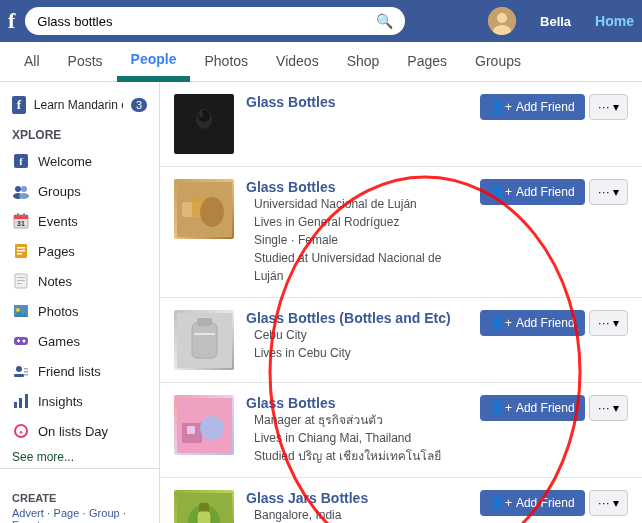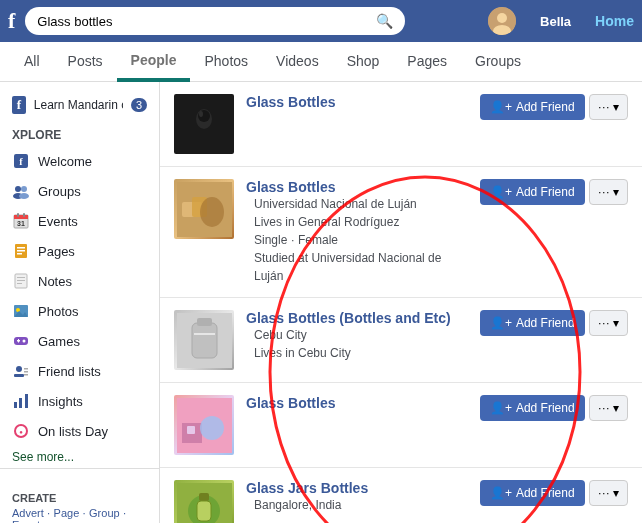--- a/index.html
+++ b/index.html
@@ -91,23 +91,23 @@
       height: 40px;
       display: flex;
       align-items: center;
       font-size: 14px;
       color: #4b4f56;
       cursor: pointer;
       border-bottom: 3px solid transparent;
       font-weight: normal;
     }
     .nav-tab.active {
-      color: #737373;
-      font-weight: bold;
-      border-bottom: 4px solid #0f766e;
+      color: #3b82f6;
+      font-weight: bold;
+      border-bottom: 6px solid #0f766e;
     }
 
     
     .layout {
       display: flex;
       height: calc(523px - 42px - 40px);
     }
 
     
     .sidebar {
@@ -513,20 +513,25 @@
       <div class="result-thumb thumb-img-3" style="display:flex;align-items:center;justify-content:center;">
         <svg width="55" height="55" viewBox="0 0 55 55">
           <rect width="55" height="55" fill="#f0a0c0"></rect>
           <rect x="5" y="25" width="20" height="20" fill="#c070a0" opacity="0.7"></rect>
           <circle cx="35" cy="30" r="12" fill="#a0c0f0" opacity="0.8"></circle>
           <rect x="10" y="28" width="8" height="8" rx="1" fill="#e8d0f0" opacity="0.9"></rect>
         </svg>
       </div>
       <div class="result-info">
         <div class="result-name">Glass Bottles</div>
+        <div class="result-detail">
+          Manager at ธุรกิจส่วนตัว<br>
+          Lives in Chiang Mai, Thailand<br>
+          Studied ปริญ at เชียงใหม่เทคโนโลยี
+        </div>
       </div>
       <div class="result-actions">
         <button class="add-friend-btn">
           <span>👤+</span>
           <span>Add Friend</span>
         </button>
         <button class="more-btn">··· ▾</button>
       </div>
     </div>
 

